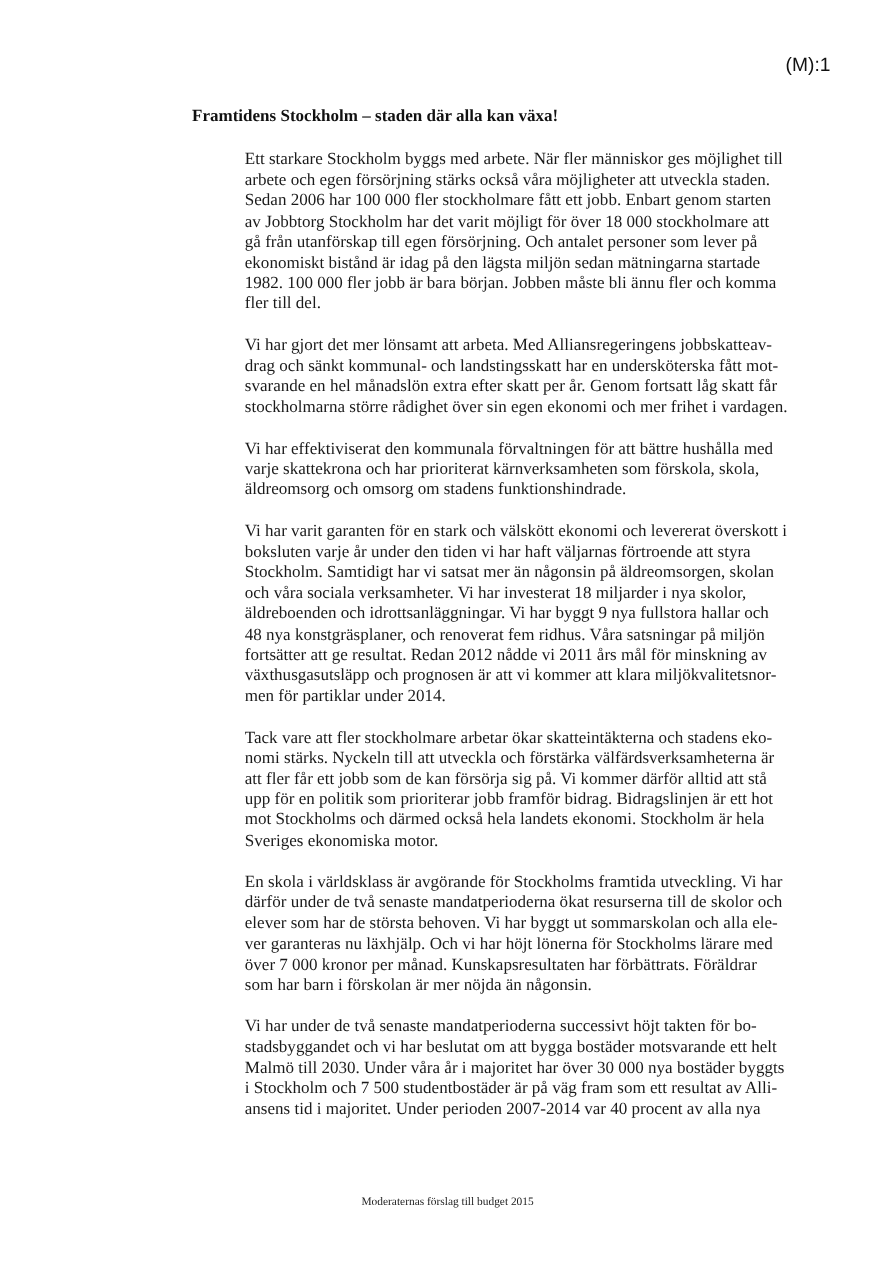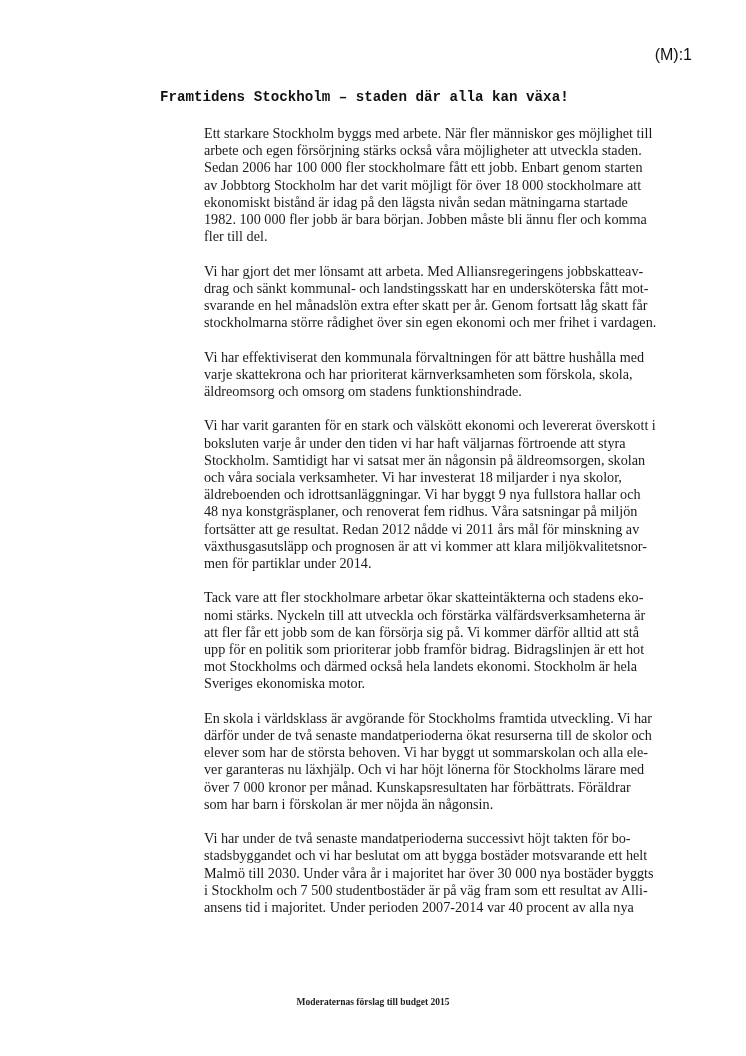--- a/index.html
+++ b/index.html
@@ -4,49 +4,50 @@
   <style>
     html, body { margin: 0; padding: 0; background: #ffffff; }
     body { width: 746px; height: 1056px; position: relative; overflow: hidden; }
     .page { position: absolute; left: 0; top: 0; width: 746px; height: 772px; background: #ffffff; }
     .page-num {
       position: absolute; right: 54px; top: 46px;
       font-family: "Liberation Sans", sans-serif; font-size: 16px; color: #111;
     }
     .title {
       position: absolute; left: 160px; top: 89px;
-      font-family: Liberation Mono, monospace; font-weight: bold; font-size: 14.2px; color: #111;
+      font-family: Liberation Serif, serif; font-weight: bold; font-size: 14.2px; color: #111;
       white-space: nowrap;
     }
     .body {
       position: absolute; left: 160px; top: 125px; width: 500px;
       font-family: "Liberation Serif", serif; font-size: 14.2px; color: #1a1a1a;
       line-height: 17.2px;
     }
     .para { margin: 0 0 17.2px 0; }
     .line { display: block; white-space: nowrap; margin-left: 44px; }
     .footer {
       position: absolute; left: 0; width: 746px; top: 997px; text-align: center;
-      font-family: "Liberation Serif", serif; font-size: 9.5px; color: #222; font-weight: bold;
+      font-family: "Liberation Serif", serif; font-size: 9.5px; color: #222;
     }
   </style>
 </head>
 <body>
 
 <div class="page">
   <div class="page-num">(M):1</div>
   <div class="title">Framtidens Stockholm – staden där alla kan växa!</div>
 
   <div class="body">
     <p class="para">
       <span class="line">Ett starkare Stockholm byggs med arbete. När fler människor ges möjlighet till</span>
       <span class="line">arbete och egen försörjning stärks också våra möjligheter att utveckla staden.</span>
       <span class="line">Sedan 2006 har 100 000 fler stockholmare fått ett jobb. Enbart genom starten</span>
       <span class="line">av Jobbtorg Stockholm har det varit möjligt för över 18 000 stockholmare att</span>
-      <span class="line">ekonomiskt bistånd är idag på den lägsta nivån sedan mätningarna startade</span>
+      <span class="line">gå från utanförskap till egen försörjning. Och antalet personer som lever på</span>
+      <span class="line">ekonomiskt bistånd är idag på den lägsta miljön sedan mätningarna startade</span>
       <span class="line">1982. 100 000 fler jobb är bara början. Jobben måste bli ännu fler och komma</span>
       <span class="line">fler till del.</span>
     </p>
     <p class="para">
       <span class="line">Vi har gjort det mer lönsamt att arbeta. Med Alliansregeringens jobbskatteav-</span>
       <span class="line">drag och sänkt kommunal- och landstingsskatt har en undersköterska fått mot-</span>
       <span class="line">svarande en hel månadslön extra efter skatt per år. Genom fortsatt låg skatt får</span>
       <span class="line">stockholmarna större rådighet över sin egen ekonomi och mer frihet i vardagen.</span>
     </p>
     <p class="para">

